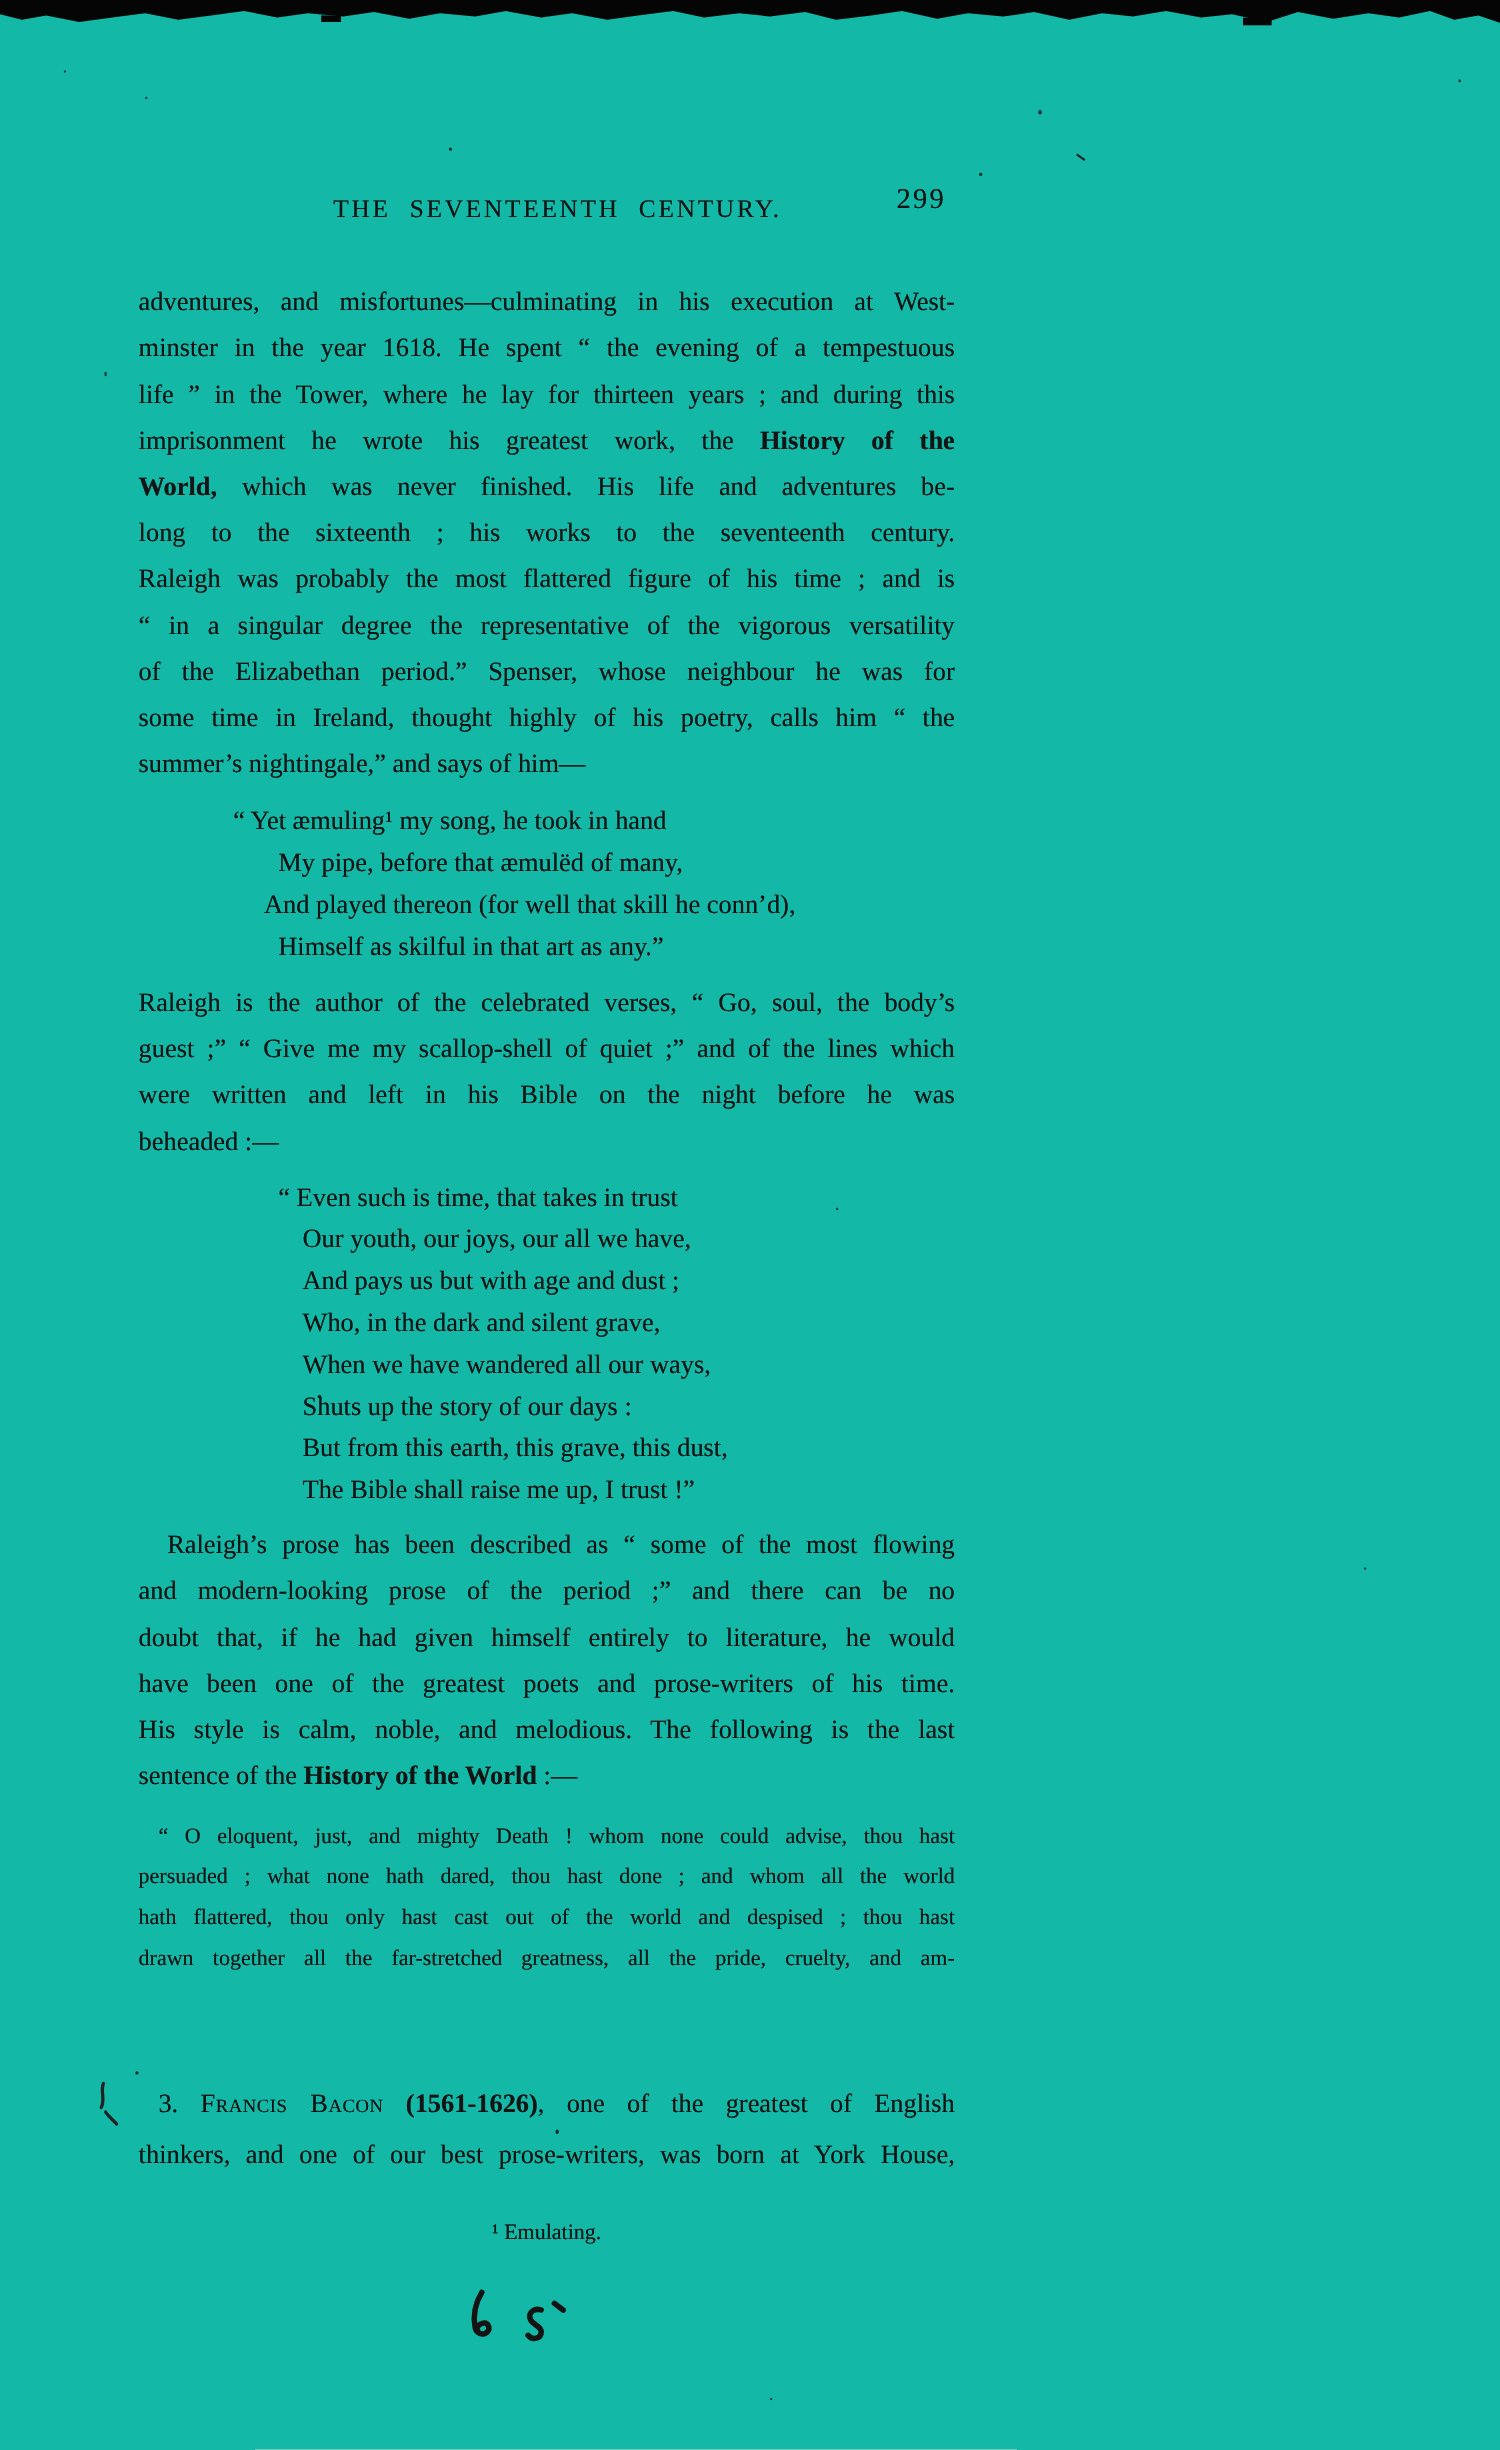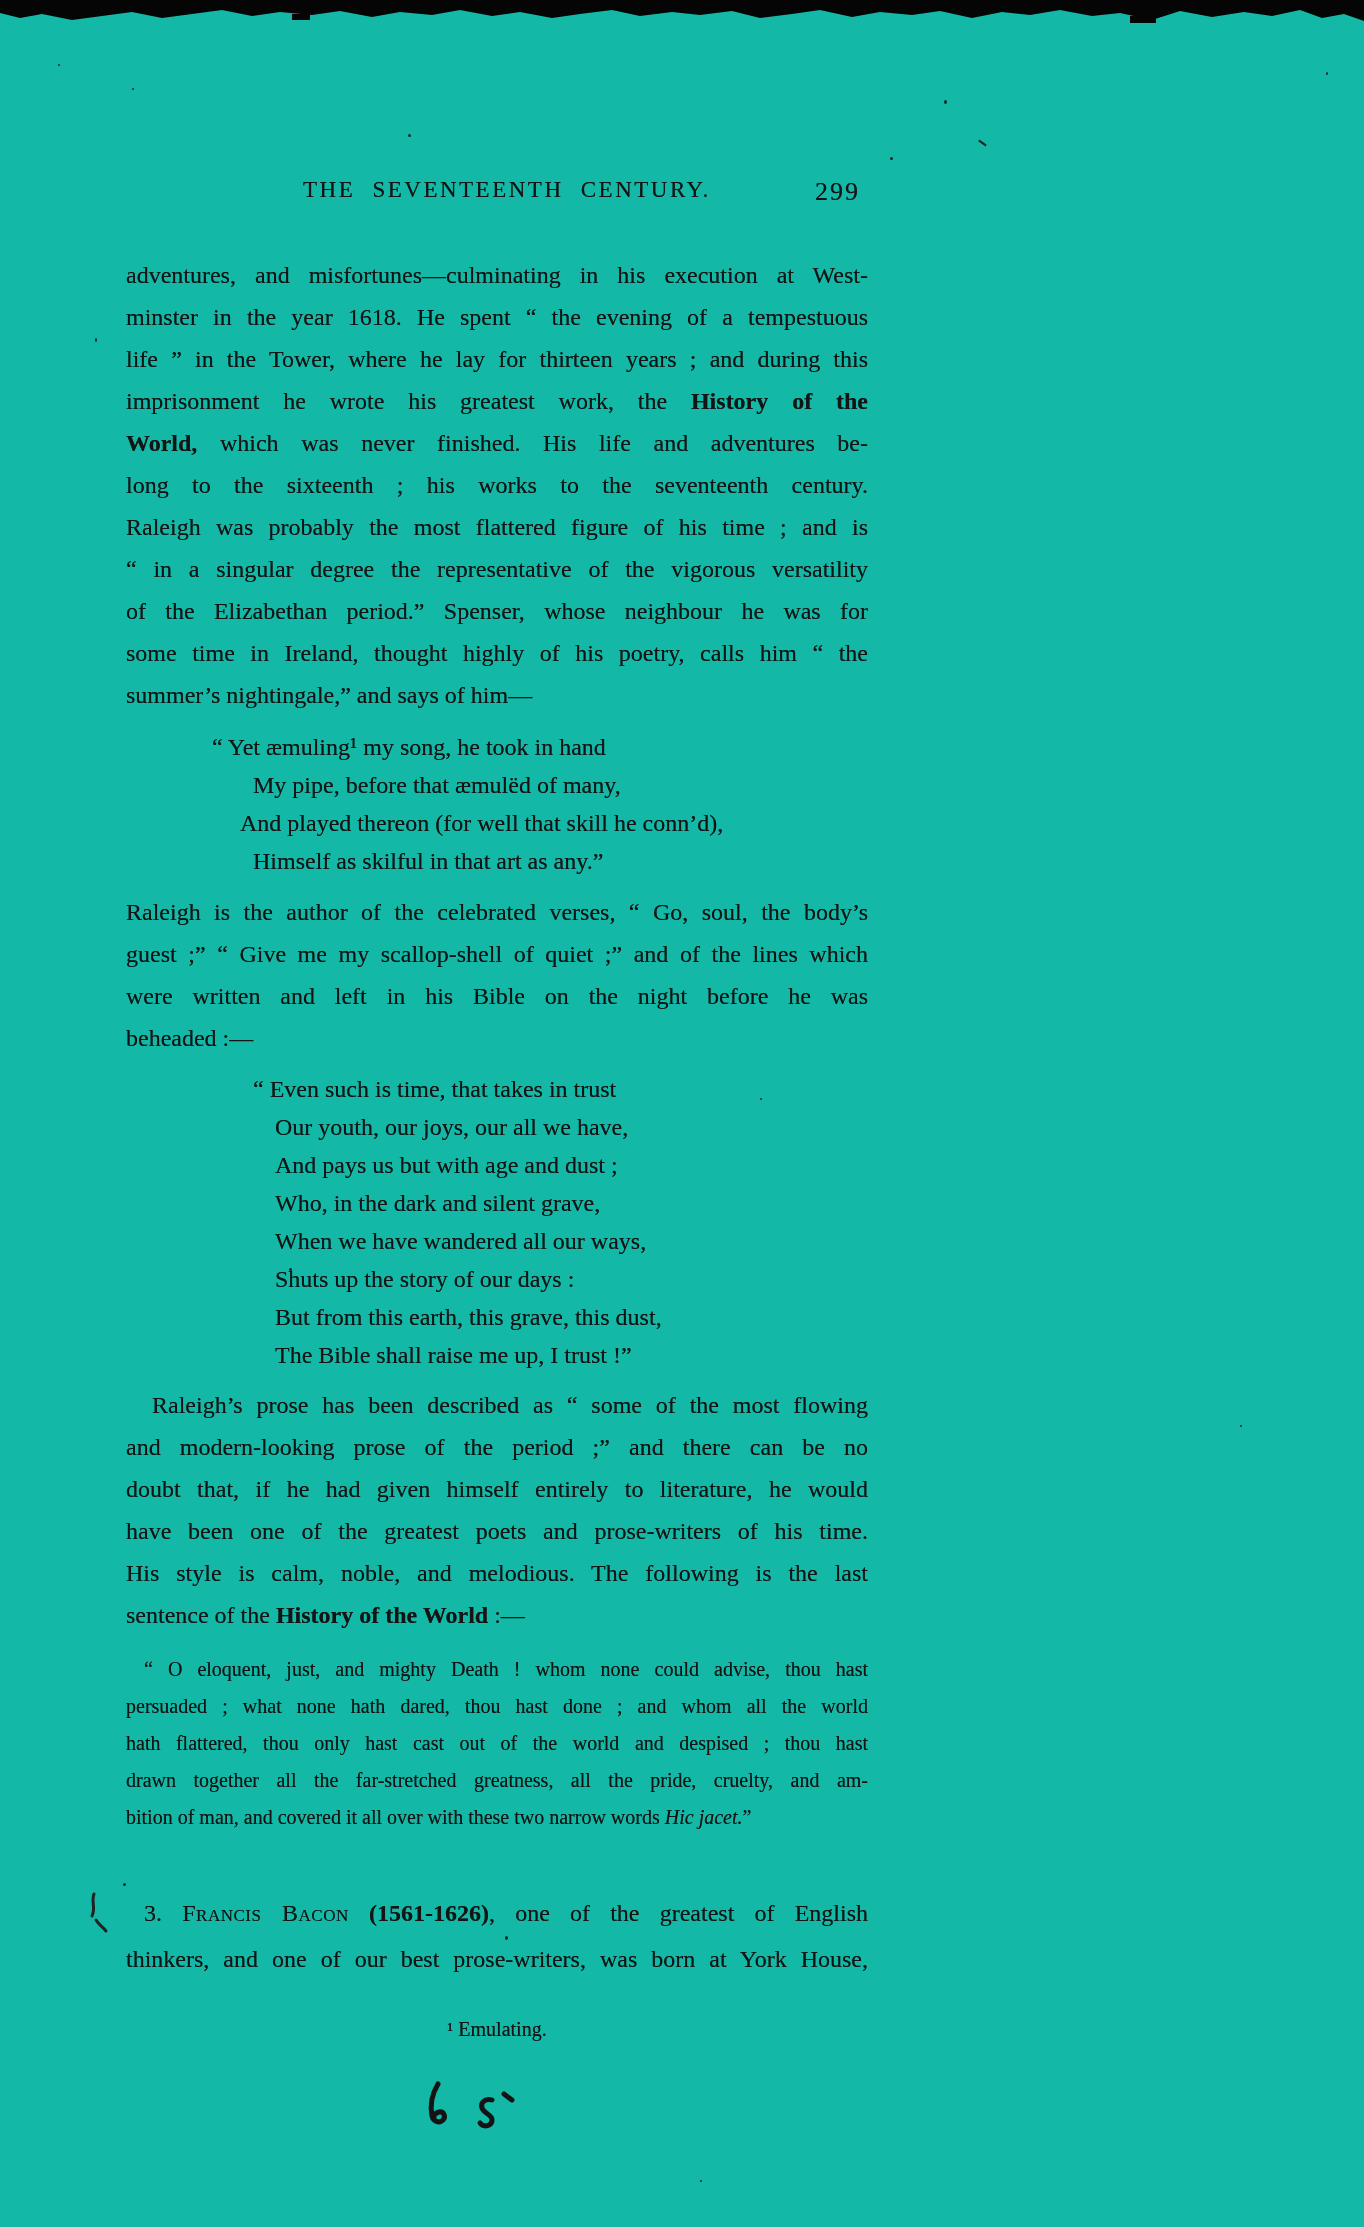--- a/index.html
+++ b/index.html
@@ -23,21 +23,21 @@
   .bold { font-weight:bold; }
   .it { font-style:italic; }
   .sc { font-variant:small-caps; letter-spacing:0.5px; }
   .ind { padding-left:26px; }
   .ind-sm { padding-left:18px; }
   .runhead {
     position:absolute; top:177px; left:303px;
     font-size:23px; letter-spacing:2.5px; word-spacing:9px;
   }
   .pagenum {
-    position:absolute; top:177px; left:815px;
+    position:absolute; top:166px; left:815px;
     font-size:26px; letter-spacing:2px;
   }
   .footnote {
     position:absolute; top:2018px;
     font-size:20px;
   }
   .torn-edge { position:absolute; top:0; left:0; }
   .speck { position:absolute; background:#111; border-radius:50%; opacity:0.85; }
   .tickmark { position:absolute; background:#222; }
   .hw { position:absolute; }
@@ -122,21 +122,20 @@
     <div class="line jl">have been one of the greatest poets and prose-writers of his time.</div>
     <div class="line jl">His style is calm, noble, and melodious.  The following is the last</div>
     <div class="line ll"><span>sentence of the </span><span class="bold">History of the World</span><span> :—</span></div>
   </div>
 
   <div class="col smalltext txt" style="top:1651px;">
     <div class="line jl ind-sm">“ O eloquent, just, and mighty Death ! whom none could advise, thou hast</div>
     <div class="line jl">persuaded ; what none hath dared, thou hast done ; and whom all the world</div>
     <div class="line jl">hath flattered, thou only hast cast out of the world and despised ; thou hast</div>
     <div class="line jl">drawn together all the far-stretched greatness, all the pride, cruelty, and am-</div>
-    <div class="line ll"><span>bition of man, and covered it all over with these two narrow words </span><span class="it">Hic jacet.</span><span>”</span></div>
   </div>
 
   <div class="col bodytext txt" style="top:1890px; line-height:46px;">
     <div class="line jl ind-sm"><span>3. </span><span class="sc">Francis Bacon</span><span class="bold"> (1561-1626)</span><span>, one of the greatest of English</span></div>
     <div class="line jl">thinkers, and one of our best prose-writers, was born at York House,</div>
   </div>
 
   <div class="col footnote center txt">¹ Emulating.</div>
 
   <svg class="hw" style="left:86px;top:1892px;" width="40" height="44" viewBox="0 0 40 44">

